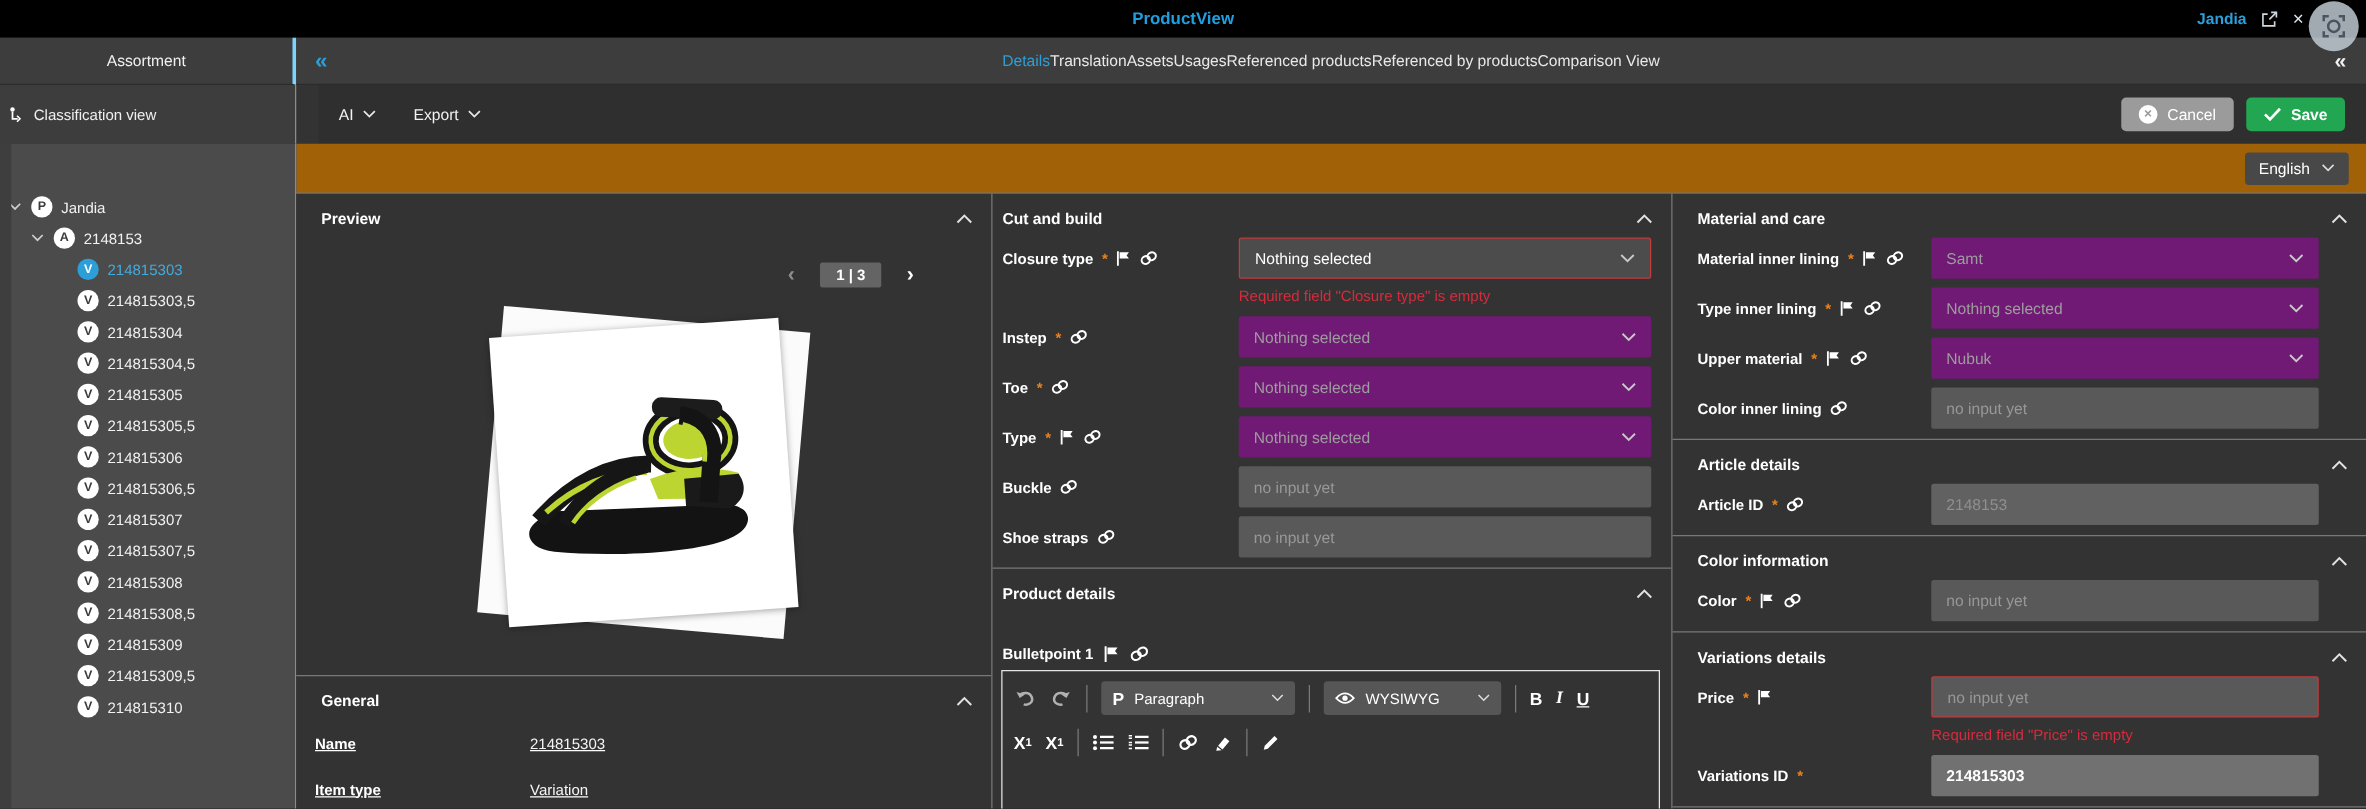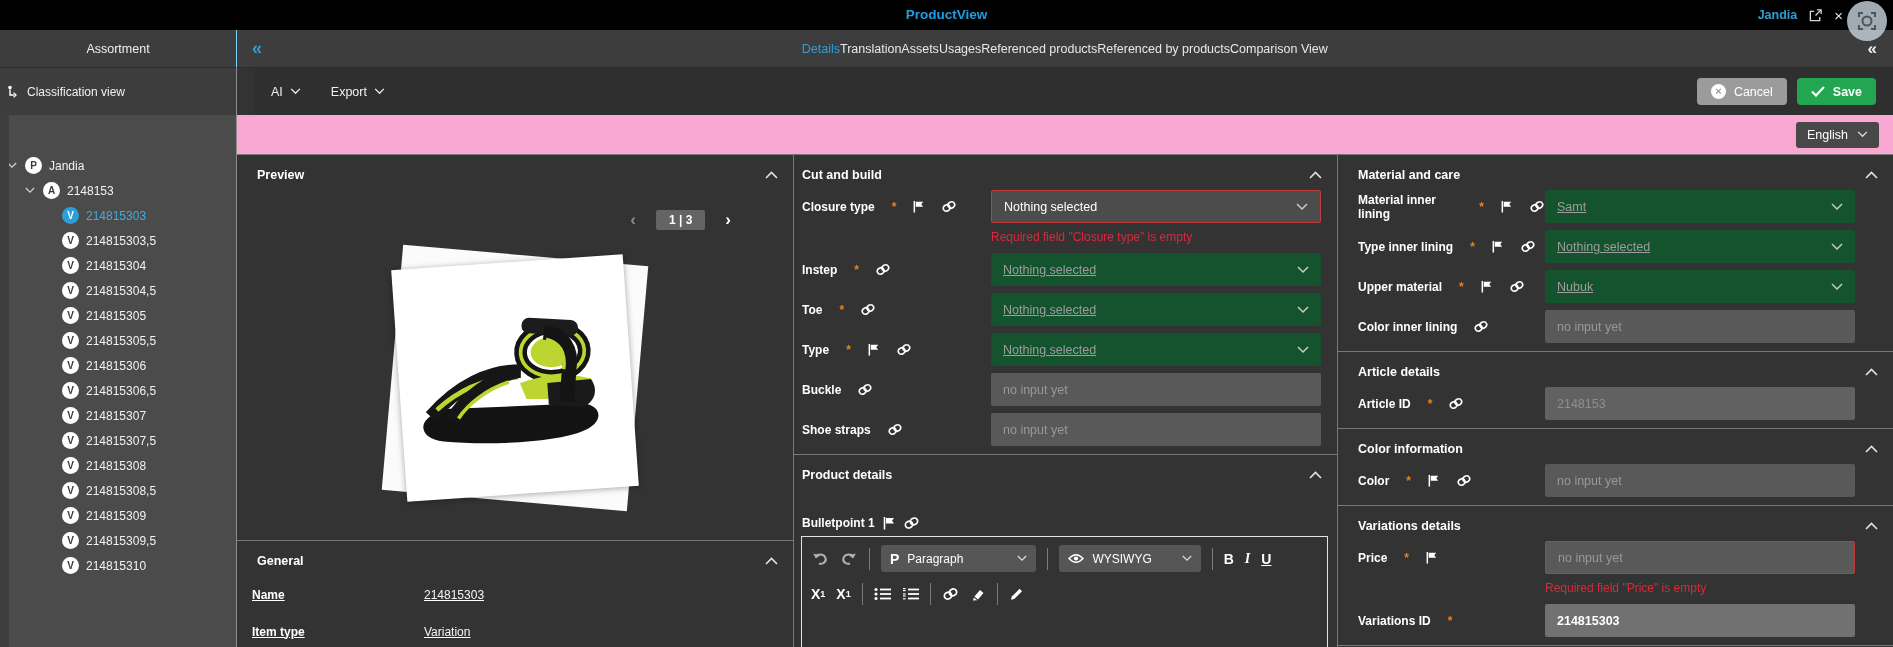--- a/index.html
+++ b/index.html
@@ -11,21 +11,21 @@
   .topbar .title{position:absolute;left:0;right:0;top:7px;text-align:center;
                  color:#1f9fe0;font-weight:bold;font-size:13.5px;}
   .topbar .right{position:absolute;right:50px;top:0;height:30px;display:flex;align-items:center;gap:11px;}
   .user{color:#2d9fd8;font-weight:bold;font-size:12.5px;}
   .close-x{color:#dfe7ee;font-size:15px;line-height:1;}
   .capture-badge{position:absolute;right:6px;top:1px;width:40px;height:40px;border-radius:50%;
                  background:rgba(196,207,216,.82);z-index:50;display:flex;align-items:center;justify-content:center;}
 
   
   .sidebar-header{position:absolute;left:0;top:30px;width:237px;height:38px;background:#3d3d3d;
-                  border-right:1px solid #7dd3fc;border-bottom:1px solid #2c2c2c;box-sizing:border-box;
+                  border-right:3px solid #7dd3fc;border-bottom:1px solid #2c2c2c;box-sizing:border-box;
                   display:flex;align-items:center;justify-content:center;font-size:12.5px;color:#f0f0f0;}
   .tabsbar{position:absolute;left:237px;top:30px;right:0;height:38px;background:#3d3d3d;
            border-bottom:1px solid #2c2c2c;box-sizing:border-box;display:flex;align-items:center;}
   .collapse-left{color:#2d9fd8;font-size:18px;font-weight:bold;margin-left:15px;}
   .tabs{flex:1;display:flex;justify-content:center;}
   .tab{color:#e8e8e8;font-size:12.5px;white-space:nowrap;}
   .tab.active{color:#2d9fd8;}
   .collapse-right{color:#f0f0f0;font-size:17px;font-weight:bold;margin-right:16px;}
 
   
@@ -38,21 +38,21 @@
   .tb-ai{margin-left:16px;} .tb-export{margin-left:30px;}
   .toolbar .spacer{flex:1;}
   .btn{height:27px;border-radius:4px;display:flex;align-items:center;gap:8px;padding:0 14px;
        font-size:12.5px;color:#fff;box-sizing:border-box;}
   .btn-cancel{background:#9b9b9b;margin-right:10px;}
   .btn-save{background:#23a652;margin-right:17px;font-weight:bold;}
   .x-circle{width:15px;height:15px;border-radius:50%;background:#fff;color:#9b9b9b;
             display:flex;align-items:center;justify-content:center;font-size:11px;font-weight:bold;line-height:1;}
 
   
-  .langrow{position:absolute;left:237px;top:115px;right:0;height:40px;background:#f9a8d4;
+  .langrow{position:absolute;left:237px;top:115px;right:0;height:40px;background:#a16207;
            border-bottom:1px solid #787878;box-sizing:border-box;
            display:flex;align-items:center;justify-content:flex-end;}
   .lang-dd{background:#484848;border-radius:3px;height:26px;display:flex;align-items:center;gap:9px;
            padding:0 11px;margin-right:14px;font-size:12.5px;}
 
   
   .sidebar-tree{position:absolute;left:0;top:115px;width:237px;bottom:0;background:#4b4b4b;
                 border-right:1px solid #8c8c8c;box-sizing:border-box;padding-top:38px;overflow:hidden;}
   .tree-gutter{position:absolute;left:0;top:0;bottom:0;width:9px;background:#3e3e3e;}
   .tree-row{display:flex;align-items:center;height:25px;gap:7px;cursor:pointer;}
@@ -89,29 +89,29 @@
   .photo.front{width:232px;height:232px;transform:translate(-50%,-50%) rotate(-4deg);
                box-shadow:0 1px 6px rgba(0,0,0,.35);display:flex;align-items:center;justify-content:center;}
   .general-panel{position:absolute;left:0;right:0;top:385px;bottom:-40px;border-top:1px solid #787878;}
   .g-row{display:flex;align-items:center;height:37px;padding-left:15px;text-decoration:underline;}
   .g-label{width:172px;font-weight:bold;font-size:12px;}
   .g-value{font-size:12px;color:#f5f5f5;}
 
   
   .f-row{display:flex;align-items:center;margin-bottom:7px;}
   .col-middle .f-row{padding-left:8px;} .col-right .f-row{padding-left:20px;}
-  .f-labels{display:flex;align-items:center;gap:16px;}
+  .f-labels{display:flex;align-items:center;gap:6px;}
   .col-middle .f-labels{width:189px;} .col-right .f-labels{width:187px;}
   .f-label{font-weight:bold;font-size:12px;}
   .req{color:#e88220;font-weight:bold;font-size:12px;margin-left:1px;}
   .control{height:33px;border-radius:2px;display:flex;align-items:center;justify-content:space-between;
            padding:0 12px;box-sizing:border-box;font-size:12.5px;}
   .col-middle .control{width:330px;} .col-right .control{width:310px;}
   .control.error{background:#4c4c4c;color:#fff;border:1px solid #c23b3b;}
-  .control.disabled{background:#14532d;color:#9d9d9d;text-decoration:underline;}
+  .control.disabled{background:#701a75;color:#9d9d9d;}
   .control.placeholder{background:#595959;color:#989898;}
   .control.err-ph{background:#595959;color:#989898;border:1px solid #c23b3b;}
   .control.readonly{background:#616161;color:#8f8f8f;}
   .control.filled{background:#717171;color:#fff;font-weight:bold;}
   .err-text{color:#d82a3c;font-size:12px;margin:3px 0 9px 0;}
   .col-middle .err-text{margin-left:197px;} .col-right .err-text{margin-left:207px;}
 
   
   .bp-label{display:flex;align-items:flex-start;gap:7px;margin:26px 0 6px 8px;font-weight:bold;font-size:12px;}
   .editor{margin:0 9px 0 7px;border:1px solid #e4e4e4;height:120px;box-sizing:border-box;padding:8px 9px;}

